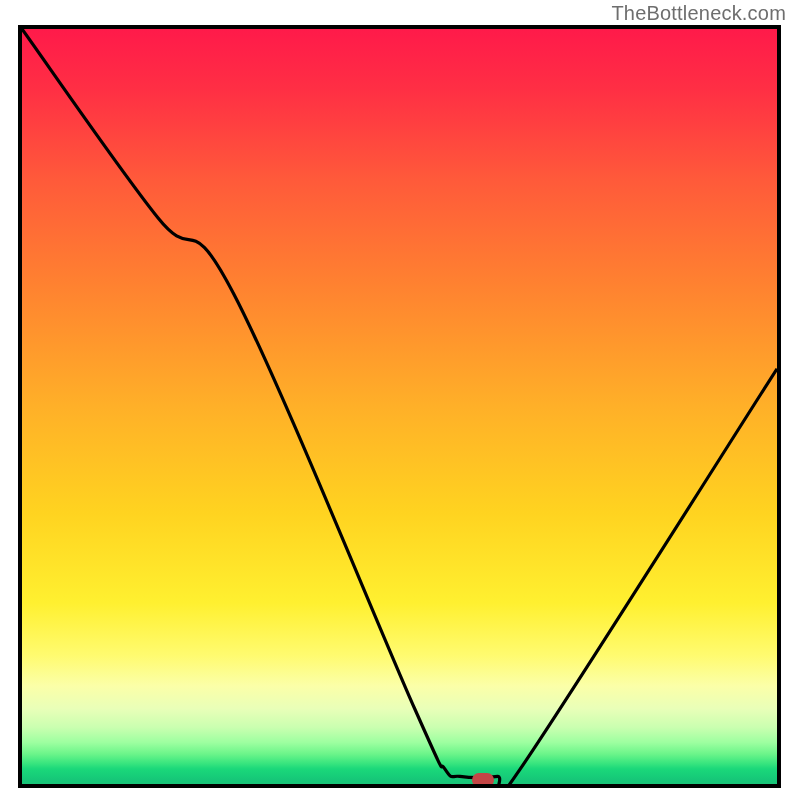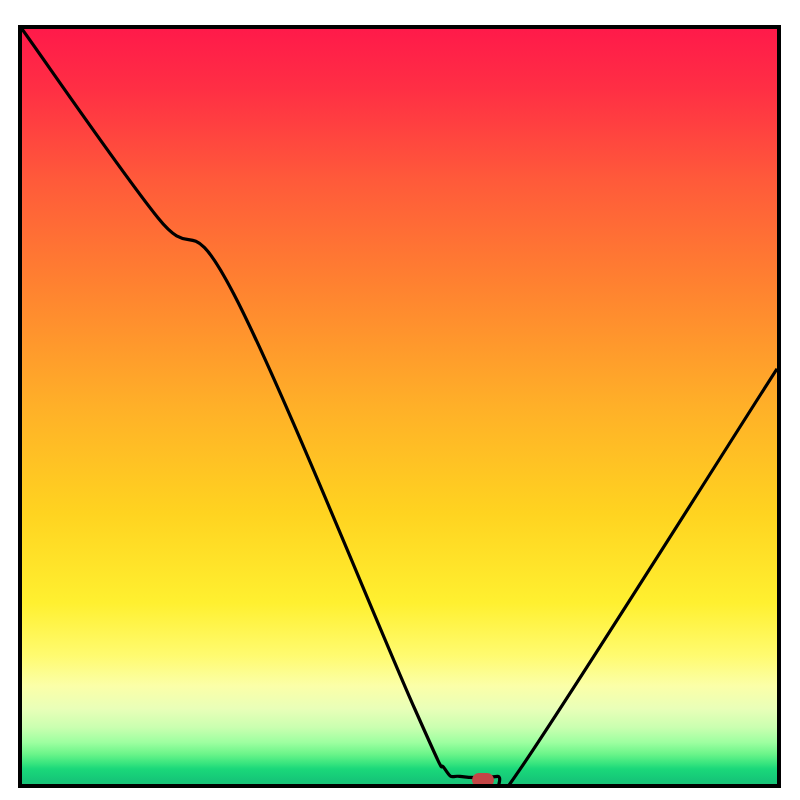--- a/index.html
+++ b/index.html
@@ -79,20 +79,21 @@
     border-radius: 7px;
     background: #c44646;
     transform: translate(-50%, -50%);
   }
 </style>
 </head>
 <body>
 
 <div class="wrap">
 
+  <div class="attribution">TheBottleneck.com</div>
 
   <div class="plot">
     <div class="gradient"></div>
 
     <svg class="curve" viewBox="0 0 755 755" preserveAspectRatio="none">
       <path d="M 0,0 C 24.462,33.975 97.848,141.185 135.9,188.75 C 173.952,236.315 165.19400000000002,175.91500000000002 211.40000000000003,264.25 C 257.60600000000005,352.585 354.548,593.883 392.6,679.5 C 430.65200000000004,765.117 414.6460000000001,727.669 422.80000000000007,739.9 C 430.95400000000006,752.131 428.387,746.091 437.9,747.45 C 447.41299999999995,748.8090000000001 464.77799999999996,748.8090000000001 475.65,747.45 C 486.522,746.091 448.017,813.286 498.3,739.9 C 548.583,666.514 708.794,411.77699999999993 755,339.74999999999994"></path>
     </svg>
 
     <div class="marker" style="left: 460.55px; top: 751.225px;"></div>
   </div>

